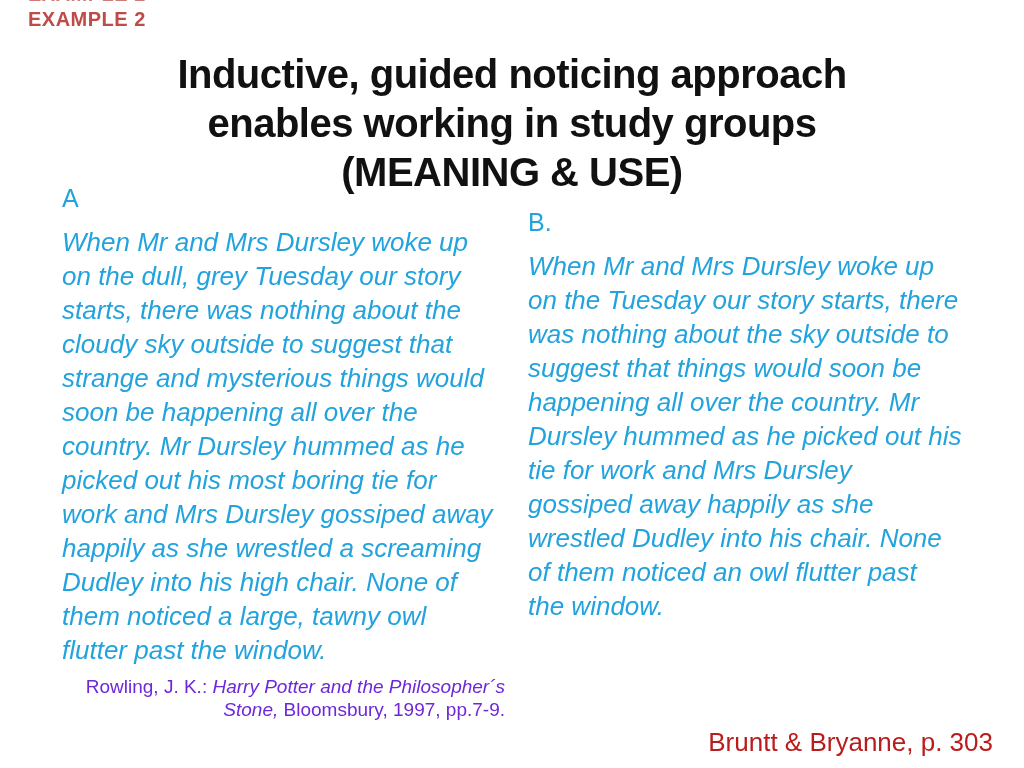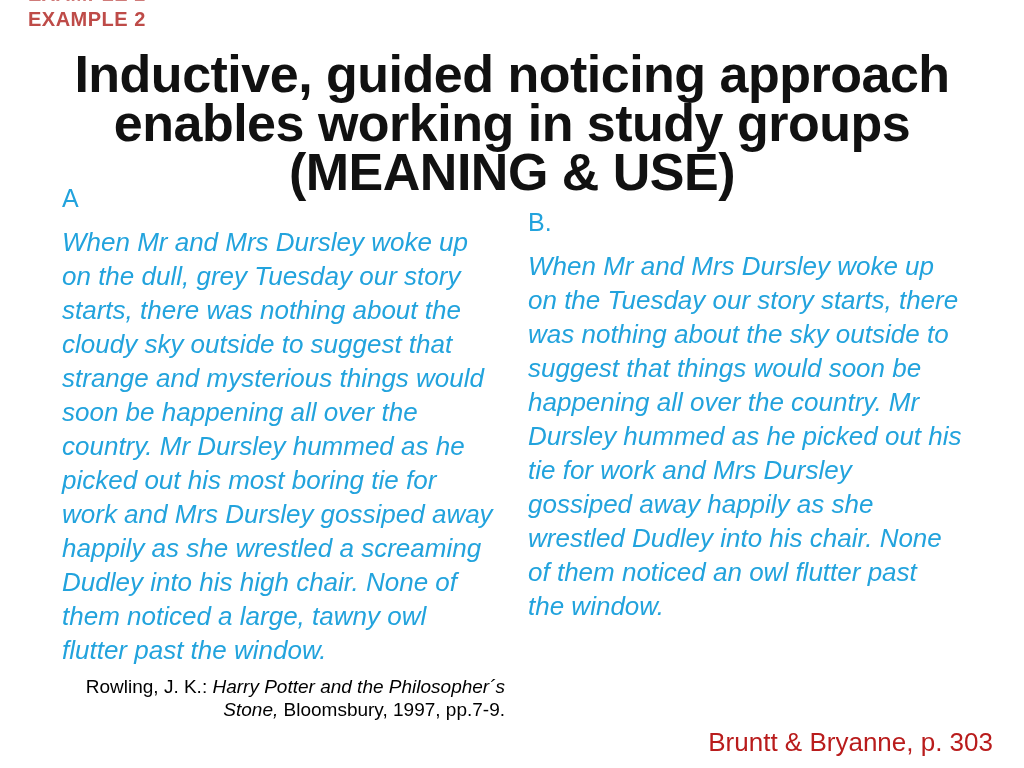--- a/index.html
+++ b/index.html
@@ -32,21 +32,21 @@
     color: #be4b48;
     letter-spacing: 0.5px;
   }
   .slide-title {
     position: absolute;
     left: 0;
     right: 0;
     top: 50px;
     text-align: center;
     color: #111111;
-    font-size: 52px;
+    font-size: 40px;
     font-weight: 700;
     line-height: 49px;
     letter-spacing: -0.5px;
   }
   .column {
     position: absolute;
     color: #22a3dd;
   }
   .col-a { left: 62px; top: 183px; }
   .col-b { left: 528px; top: 207px; }
@@ -61,21 +61,21 @@
     font-style: italic;
     line-height: 34px;
     white-space: pre-line;
   }
   .citation {
     position: absolute;
     left: 62px;
     top: 675px;
     width: 443px;
     text-align: right;
-    color: #000000;
+    color: #6d28d9;
     font-size: 19px;
     line-height: 23px;
     white-space: pre-line;
   }
   .citation .italic { font-style: italic; }
   .footer-credit {
     position: absolute;
     right: 31px;
     bottom: 10px;
     color: #b91c1c;

